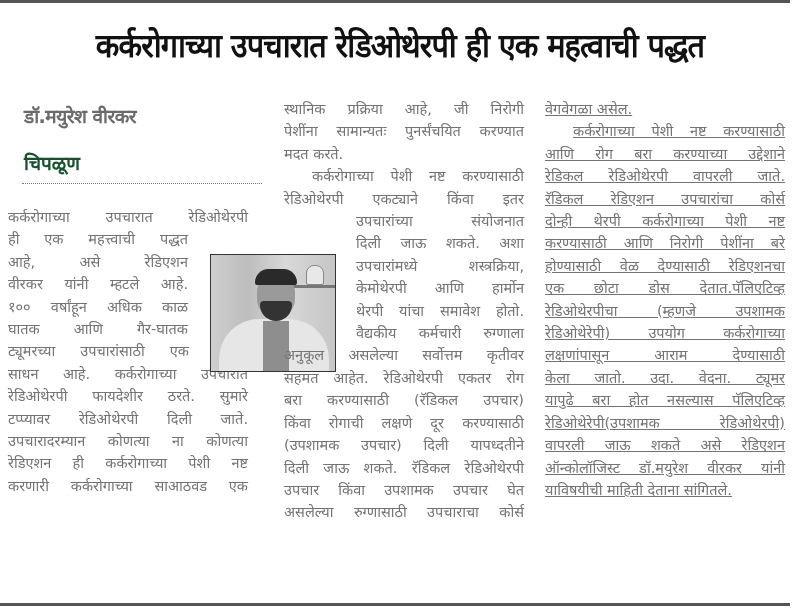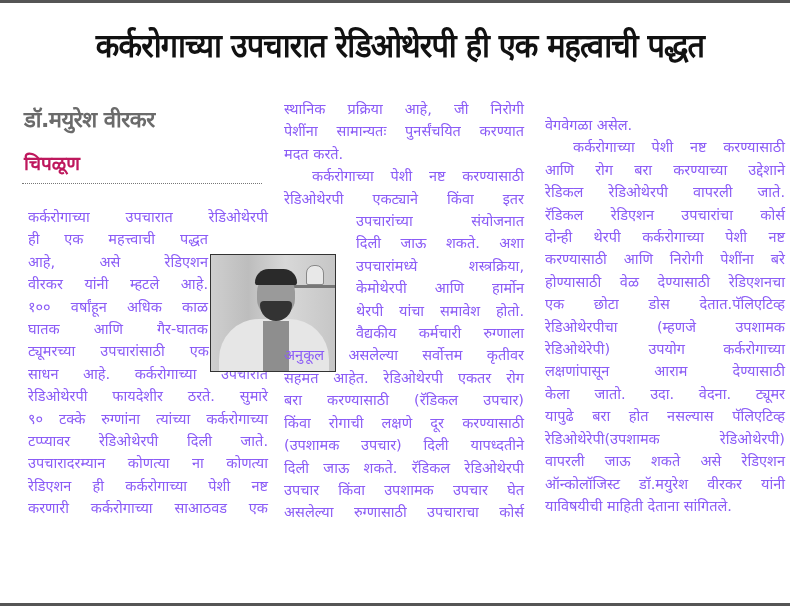--- a/index.html
+++ b/index.html
@@ -1,29 +1,29 @@
 <!DOCTYPE html>
 <html><head>
   <meta charset="utf-8">
   <style>
     html, body { margin: 0; padding: 0; background: #ffffff; }
     body { width: 800px; height: 616px; position: relative; overflow: hidden; font-family: "DejaVu Sans", "Liberation Sans", sans-serif; color: #1a1a1a; }
     .top-rule { position: absolute; left: 0; top: 0; width: 790px; height: 3px; background: #555; }
     .bottom-rule { position: absolute; left: 0; top: 603px; width: 790px; height: 3px; background: #555; }
     .headline { position: absolute; left: 0; top: 22px; width: 800px; text-align: center; font-size: 33px; font-weight: bold; letter-spacing: -1px; color: #111; transform: scaleX(0.93); transform-origin: center; white-space: nowrap; }
-    .byline { position: absolute; left: 24px; top: 103px; font-size: 22px; font-weight: bold; color: #6b6b6b; white-space: nowrap; letter-spacing: -0.5px; }
-    .dateline { position: absolute; left: 24px; top: 150px; font-size: 19px; font-weight: bold; color: #be185d; white-space: nowrap; }
+    .byline { position: absolute; left: 24px; top: 103px; font-size: 19px; font-weight: bold; color: #6b6b6b; white-space: nowrap; letter-spacing: -0.5px; }
+    .dateline { position: absolute; left: 24px; top: 150px; font-size: 19px; font-weight: bold; color: #14532d; white-space: nowrap; }
     .dotted-rule { position: absolute; left: 22px; top: 183px; width: 240px; border-top: 1px dotted #777; }
-    .col { position: absolute; font-size: 14.5px; line-height: 22.4px; color: #8b5cf6; }
+    .col { position: absolute; font-size: 14.5px; line-height: 22.4px; color: #737373; }
     .col .line { display: block; white-space: nowrap; text-align: justify; text-align-last: justify; }
     .col .line.last { text-align-last: left; }
     .col .line.indent { padding-left: 28px; }
-    .col1 { left: 28px; top: 206px; width: 240px; }
+    .col1 { left: 8px; top: 206px; width: 240px; }
     .col2 { left: 284px; top: 98px; width: 240px; }
-    .col3 { left: 545px; top: 114px; width: 240px; }
+    .col3 { left: 545px; top: 98px; width: 240px; text-decoration: underline; }
     .col1 .short { width: 180px; }
     .col2 .shifted { margin-left: 72px; width: 168px; }
     .photo { position: absolute; left: 210px; top: 254px; width: 124px; height: 116px; border: 1.5px solid #333; background: linear-gradient(90deg, #cfcfcf 0%, #bdbdbd 30%, #d8d8d8 60%, #c6c6c6 100%); overflow: hidden; }
     .photo .shelf { position: absolute; left: 82px; top: 30px; width: 42px; height: 3px; background: #777; }
     .photo .trophy { position: absolute; left: 95px; top: 10px; width: 16px; height: 18px; border-radius: 8px 8px 2px 2px; background: #e8e8e8; border: 1px solid #888; }
     .photo .head { position: absolute; left: 46px; top: 18px; width: 38px; height: 44px; border-radius: 19px 19px 18px 18px; background: #9a9a9a; }
     .photo .hair { position: absolute; left: 44px; top: 14px; width: 42px; height: 16px; border-radius: 21px 21px 4px 4px; background: #2a2a2a; }
     .photo .beard { position: absolute; left: 49px; top: 46px; width: 32px; height: 20px; border-radius: 4px 4px 16px 16px; background: #333; }
     .photo .body { position: absolute; left: 8px; top: 64px; width: 110px; height: 60px; border-radius: 40px 40px 0 0; background: #e6e6e6; }
     .photo .shirt { position: absolute; left: 52px; top: 66px; width: 26px; height: 52px; background: #8e8e8e; }
@@ -42,21 +42,20 @@
 <div class="col col1">
   <span class="line">कर्करोगाच्या उपचारात रेडिओथेरपी</span>
   <span class="line short">ही एक महत्त्वाची पद्धत</span>
   <span class="line short">आहे, असे रेडिएशन</span>
   <span class="line short">वीरकर यांनी म्हटले आहे.</span>
   <span class="line short">१०० वर्षांहून अधिक काळ</span>
   <span class="line short">घातक आणि गैर-घातक</span>
   <span class="line">ट्यूमरच्या उपचारांसाठी एक प्रभावी</span>
   <span class="line">साधन आहे. कर्करोगाच्या उपचारात</span>
   <span class="line">रेडिओथेरपी फायदेशीर ठरते. सुमारे</span>
-  <span class="line">९० टक्के रुग्णांना त्यांच्या कर्करोगाच्या</span>
   <span class="line">टप्प्यावर रेडिओथेरपी दिली जाते.</span>
   <span class="line">उपचारादरम्यान कोणत्या ना कोणत्या</span>
   <span class="line">रेडिएशन ही कर्करोगाच्या पेशी नष्ट</span>
   <span class="line">करणारी कर्करोगाच्या साआठवड एक</span>
 </div>
 
 <div class="photo" title="डॉ.मयुरेश वीरकर">
   <div class="shelf"></div>
   <div class="trophy"></div>
   <div class="body"></div>

